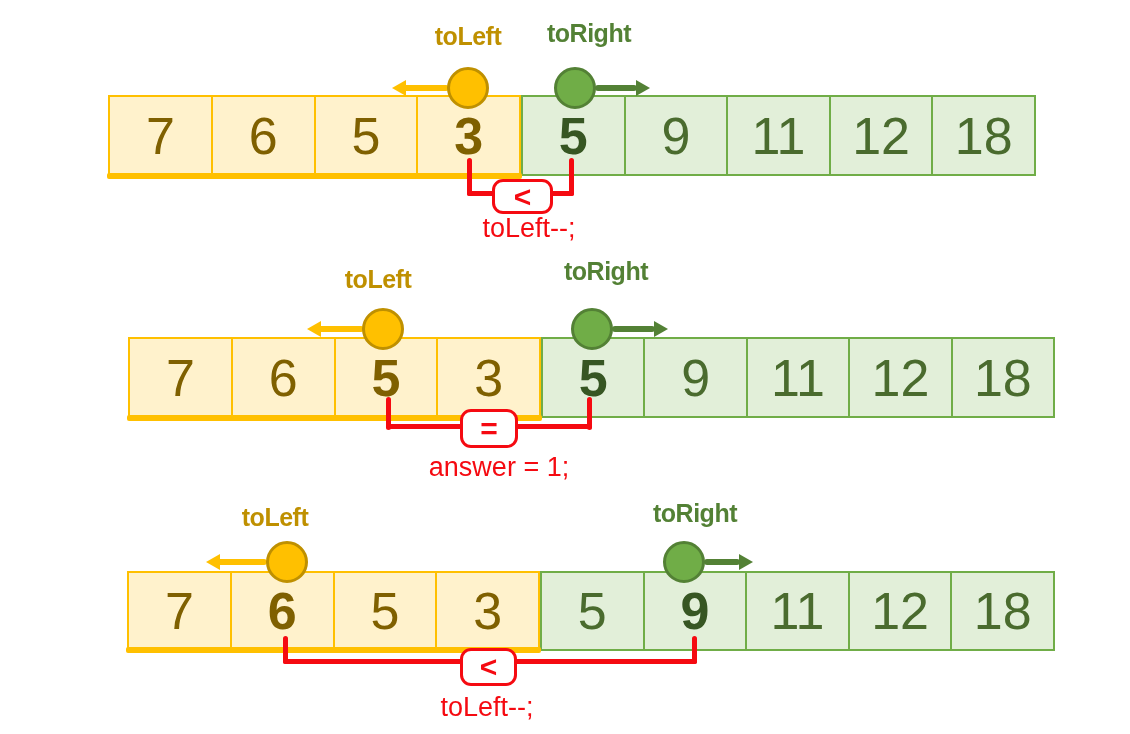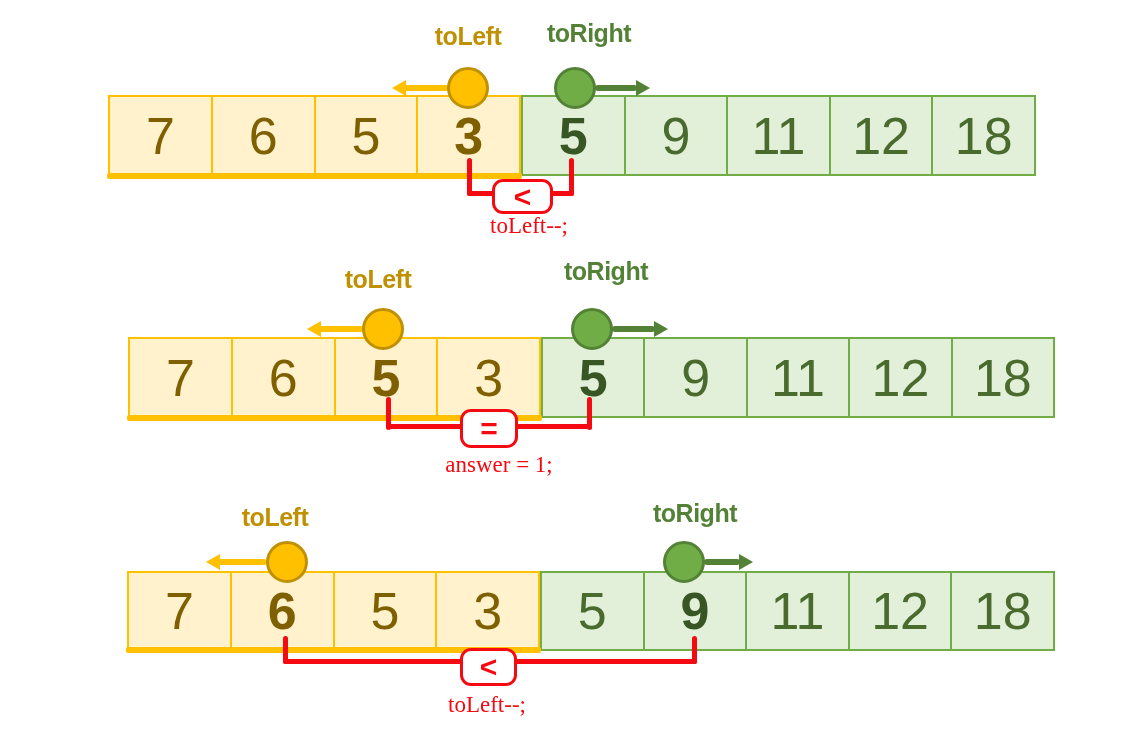--- a/index.html
+++ b/index.html
@@ -31,21 +31,21 @@
   .cell.bold{font-weight:700;}
   .cell-group.green .cell.bold{color:var(--green-text-bold);}
 
   .underline{position:absolute;height:6px;background:var(--yellow-border);z-index:2;border-radius:2px;}
 
   .bv{position:absolute;width:5px;background:var(--red);border-radius:3px;z-index:4;}
   .bh{position:absolute;height:5px;background:var(--red);border-radius:3px;z-index:3;}
   .op-box{position:absolute;background:#ffffff;border:3px solid var(--red);border-radius:11px;z-index:5;
           display:flex;align-items:center;justify-content:center;color:var(--red);
           font-weight:800;font-size:30px;box-sizing:border-box;line-height:1;}
-  .code{position:absolute;transform:translateX(-50%);color:var(--red);font-size:23px;white-space:nowrap;font-family:Liberation Serif, serif;}
+  .code{position:absolute;transform:translateX(-50%);color:var(--red);font-size:27px;white-space:nowrap;}
 </style>
 </head>
 <body>
 
 <div id="stage">
 
   <div>
     <div class="ptr-label yellow" style="left:468px;top:22px;">toLeft</div>
     <div class="ptr-label green" style="left:589px;top:19px;">toRight</div>
 

